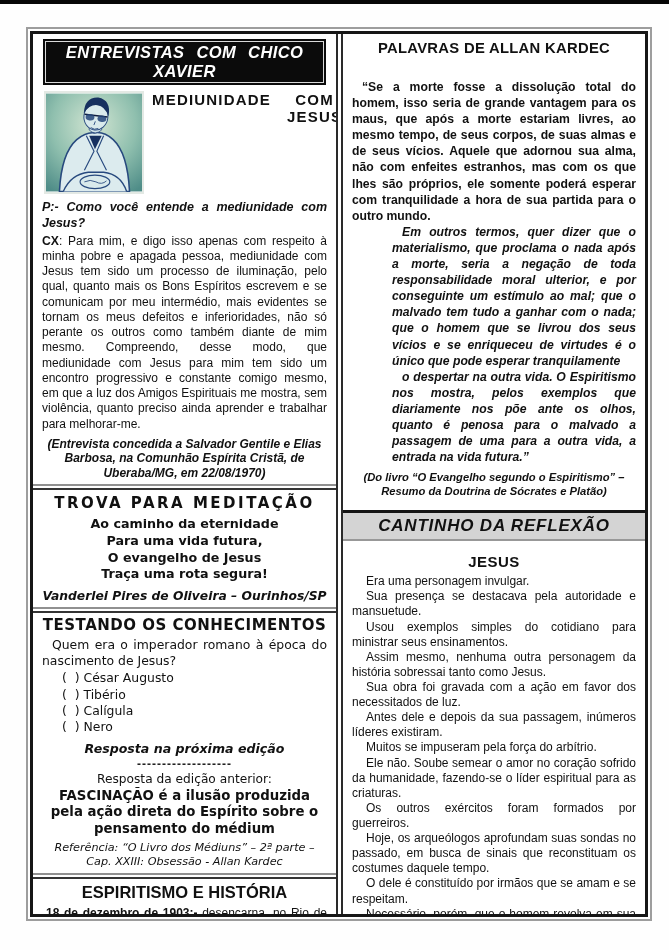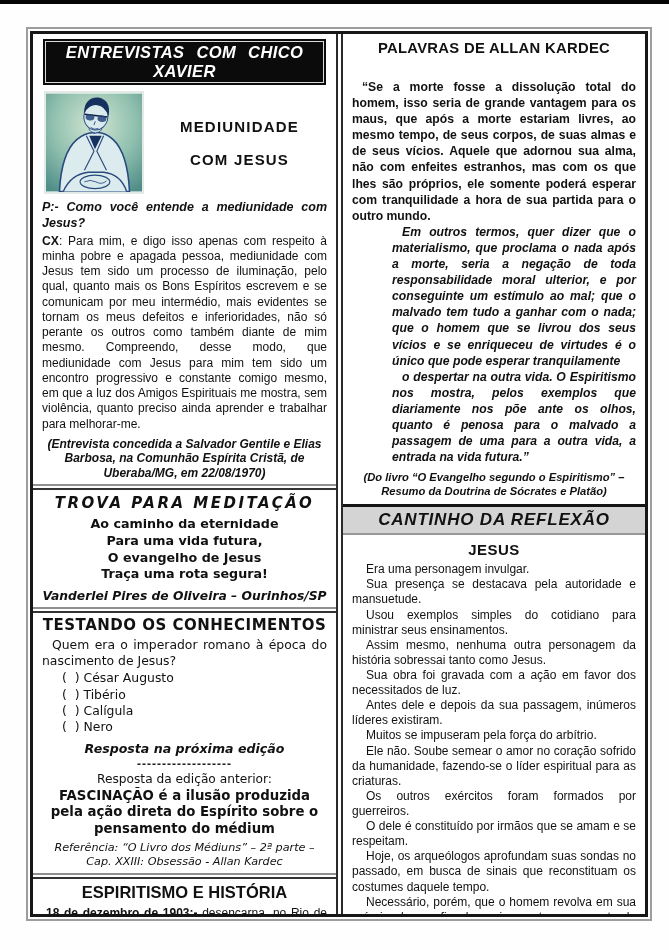--- a/index.html
+++ b/index.html
@@ -21,30 +21,30 @@
   
   .titlebar {
     background:#0b0b0b; color:#fff; font-weight:bold; font-style:italic;
     font-size:16.5px; text-align:center; padding:4px 2px; margin:2px 1px 6px;
     word-spacing:7px; letter-spacing:.4px;
     box-shadow: inset 0 0 0 2px #0b0b0b, inset 0 0 0 3px rgba(255,255,255,.85);
   }
   .interview-head { display:flex; gap:8px; margin:0 0 5px 2px; }
   .photo { width:96px; height:99px; border:2px solid #e3e9e4; flex:0 0 auto; }
   .photo svg { display:block; width:100%; height:100%; }
-  .interview-title { flex:1; display:flex; flex-direction:column; justify-content:center;
+  .interview-title { flex:1; display:flex; flex-direction:row; justify-content:center;
     gap:16px; text-align:center; font-weight:bold; font-size:15px; letter-spacing:1.2px; }
   .qline { font-weight:bold; font-style:italic; font-size:12.5px; text-align:justify; margin:2px 0; line-height:1.3; }
   .cx { font-size:12px; line-height:1.27; text-align:justify; margin:1px 0; }
   .cx b { font-size:12.2px; }
   .credit { font-weight:bold; font-style:italic; font-size:12px; text-align:center; line-height:1.2; margin:5px 4px 4px; }
 
   .sep { height:2px; border-top:2px solid #909090; border-bottom:2px solid #343434; margin:3px -9px; }
 
-  .trova-title { font-family:"DejaVu Sans",sans-serif; font-weight:bold; font-size:15px; letter-spacing:2.5px; text-align:center; margin:4px 0 4px;font-style:italic; }
+  .trova-title { font-family:"DejaVu Sans",sans-serif; font-weight:bold; font-size:15px; letter-spacing:2.5px; text-align:center; margin:4px 0 4px; }
   .poem-line { font-family:"DejaVu Sans",sans-serif; font-weight:bold; font-size:12.7px; text-align:center; line-height:1.32; }
   .trova-author { font-family:"DejaVu Sans",sans-serif; font-weight:bold; font-style:italic; font-size:12.3px; text-align:center; margin:6px 0 4px; }
 
   .quiz-title { font-family:"DejaVu Sans",sans-serif; font-weight:bold; font-size:15px; letter-spacing:.5px; text-align:center; margin:3px 0 3px; }
   .quiz-question { font-family:"DejaVu Sans",sans-serif; font-size:12.4px; line-height:1.3; text-align:justify; text-indent:10px; margin:1px 0; }
   .quiz-option { font-family:"DejaVu Sans",sans-serif; font-size:12.4px; line-height:1.32; margin-left:20px; }
   .quiz-next { font-family:"DejaVu Sans",sans-serif; font-weight:bold; font-style:italic; font-size:12.6px; text-align:center; margin:5px 0 2px; }
   .quiz-dashes { text-align:center; font-weight:bold; font-size:12px; letter-spacing:1px; color:#222; line-height:1; margin:2px 0; }
   .quiz-prev-label { font-family:"DejaVu Sans",sans-serif; font-size:12.2px; text-align:center; margin:2px 0 2px; }
   .quiz-answer { font-family:"DejaVu Sans",sans-serif; font-weight:bold; font-size:13.3px; line-height:1.25; text-align:center; margin:2px 2px; }
@@ -53,21 +53,21 @@
   .hist-title { font-weight:bold; font-size:16.5px; text-align:center; margin:4px 0 4px; }
   .hist-p { font-size:12px; line-height:1.27; text-align:justify; margin:0 0 2px; text-indent:4px; }
 
   
   .kardec-title { font-weight:bold; font-size:14.8px; text-align:center; letter-spacing:.3px; margin:3px 0 23px; }
   .kq { font-weight:bold; font-size:12.2px; line-height:1.32; text-align:justify; text-indent:10px; margin:0; }
   .kq-italic { font-style:italic;margin-left:40px; }
   .ksource { font-weight:bold; font-style:italic; font-size:11.2px; line-height:1.25; text-align:center; margin:5px 6px 6px; }
 
   .reflex-bar {
-    margin:0 -9px; background:#d4d4d4; border-top:3px solid #141414; border-bottom:2px solid #989898;
+    margin:12px -9px; background:#d4d4d4; border-top:3px solid #141414; border-bottom:2px solid #989898;
     text-align:center; font-weight:bold; font-style:italic; font-size:17px; letter-spacing:.8px; padding:3px 0;
   }
   .jesus-title { font-weight:bold; font-size:15px; text-align:center; letter-spacing:.5px; margin:6px 0 4px; }
   .rp { font-size:12px; line-height:1.26; text-align:justify; text-indent:14px; margin:0; }
 </style>
 </head>
 <body>
 
 <div class="canvas">
   <div class="top-strip"></div>
@@ -165,22 +165,22 @@
       <div>
           <p class="rp">Era uma personagem invulgar.</p>
           <p class="rp">Sua presença se destacava pela autoridade e mansuetude.</p>
           <p class="rp">Usou exemplos simples do cotidiano para ministrar seus ensinamentos.</p>
           <p class="rp">Assim mesmo, nenhuma outra personagem da história sobressai tanto como Jesus.</p>
           <p class="rp">Sua obra foi gravada com a ação em favor dos necessitados de luz.</p>
           <p class="rp">Antes dele e depois da sua passagem, inúmeros líderes existiram.</p>
           <p class="rp">Muitos se impuseram pela força do arbítrio.</p>
           <p class="rp">Ele não. Soube semear o amor no coração sofrido da humanidade, fazendo-se o líder espiritual para as criaturas.</p>
           <p class="rp">Os outros exércitos foram formados por guerreiros.</p>
+          <p class="rp">Hoje, os arqueólogos aprofundam suas sondas no passado, em busca de sinais que reconstituam os costumes daquele tempo.</p>
           <p class="rp">O dele é constituído por irmãos que se amam e se respeitam.</p>
-          <p class="rp">Hoje, os arqueólogos aprofundam suas sondas no passado, em busca de sinais que reconstituam os costumes daquele tempo.</p>
           <p class="rp">Necessário, porém, que o homem revolva em sua própria alma, a fim de ensinamentos a semente do amor deixada pelo Cristo.</p>
           <p class="rp">Com Ele, toda dor passa, toda treva ganha luz, o progresso se estabelece.</p>
         </div>
 
     </div>
 
   </div>
 </div>
 
 </body></html>

